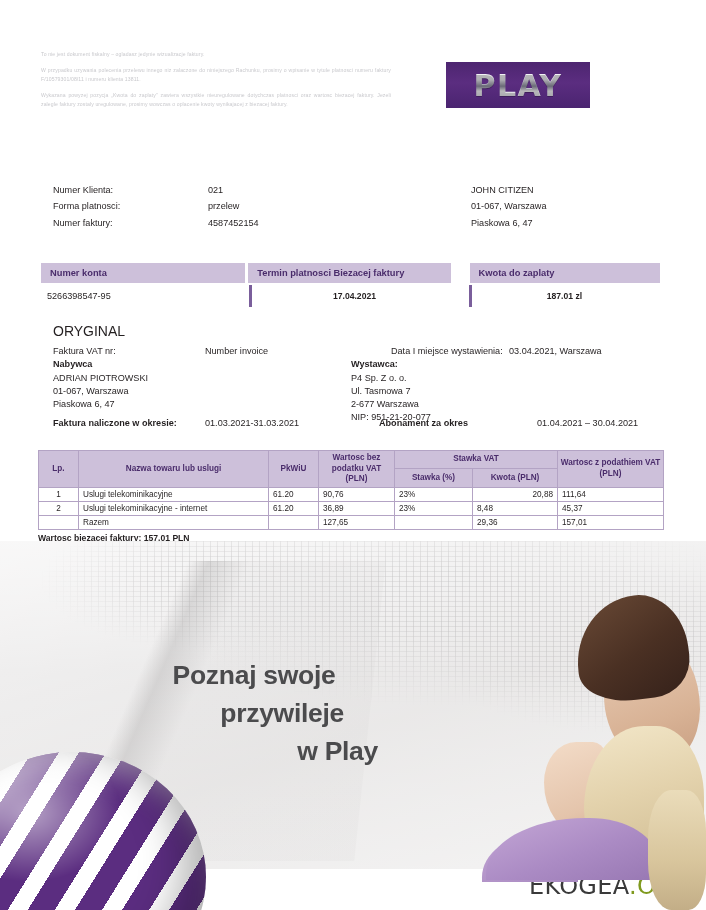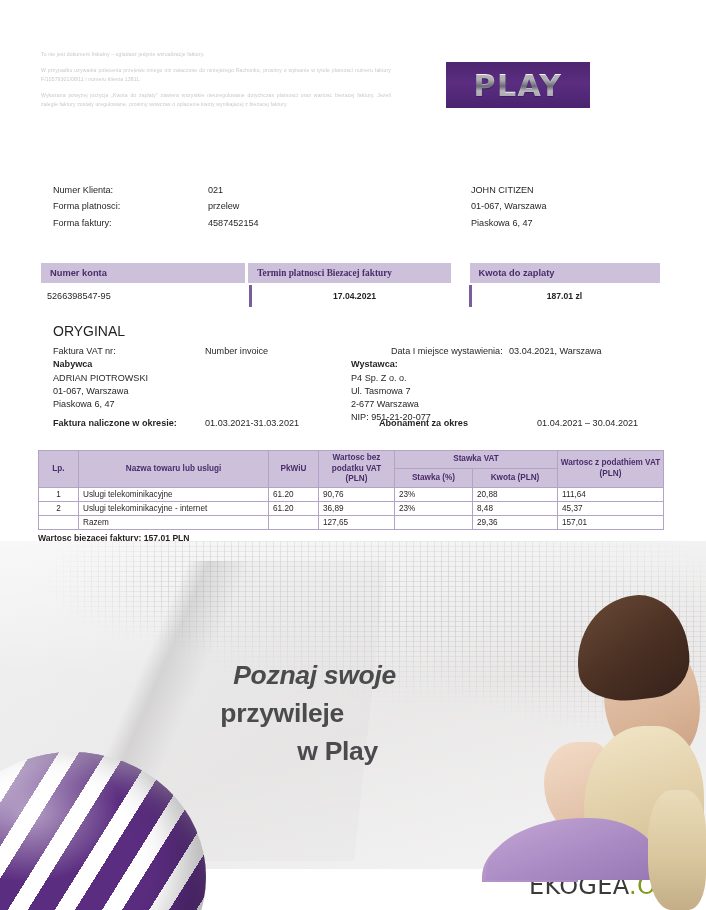--- a/index.html
+++ b/index.html
@@ -54,21 +54,21 @@
   .paybar { position: absolute; left: 41px; top: 263px; width: 619px; }
   .paybar .hdr { display: flex; height: 20px; }
   .paybar .hdr > div {
     background: #cdc0da;
     color: #4a2c6b;
     font-size: 9.3px; font-weight: 700;
     display: flex; align-items: center;
     padding-left: 9px;
   }
   .ph1 { width: 207px; }
-  .ph2 { width: 205px; margin-left: 3px; font-family: Liberation Serif, serif; }
+  .ph2 { width: 205px; margin-left: 3px; }
   .ph3 { width: 193px; margin-left: 19px; }
   .paybar .vals { display: flex; height: 26px; align-items: center; }
   .pv1 { width: 207px; font-size: 9.1px; color: #231f20; padding-left: 6px; }
   .pv2 { width: 213px; margin-left: 3px; font-size: 8.6px; font-weight: 700; color: #231f20;
          display: flex; align-items: center; justify-content: center; position: relative; height: 26px; }
   .pv3 { width: 193px; margin-left: 9px; font-size: 8.6px; font-weight: 700; color: #231f20;
          display: flex; align-items: center; justify-content: center; position: relative; height: 26px; }
   .pv2::before, .pv3::before {
     content: ""; position: absolute; left: 0; top: 2px; width: 3px; height: 22px; background: #7a5e9b;
   }
@@ -96,21 +96,21 @@
   .tbl { position: absolute; left: 38px; top: 450px; width: 625px;
          border-collapse: collapse; table-layout: fixed; }
   .tbl th, .tbl td { border: 1px solid #b3a3c4; }
   .tbl th {
     background: #cdc0da; color: #4a2c6b;
     font-size: 8.2px; font-weight: 700;
     padding: 2px 1px; line-height: 10.5px; text-align: center;
   }
   .tbl td { font-size: 8.2px; color: #231f20; padding: 2px 4px; height: 14px; }
   .td-c { text-align: center; }
-  .td-r { text-align: left; }
+  .td-r { text-align: right; }
   .tbl tr.tot td { font-size: 8.2px; }
   .inv-total {
     position: absolute; left: 38px; top: 533px;
     font-size: 8.6px; font-weight: 700; color: #231f20;
   }
 
   
   .banner {
     position: absolute; left: 0; top: 541px; width: 706px; height: 328px;
     overflow: hidden;
@@ -142,21 +142,21 @@
   }
   .banner-text {
     position: absolute; left: 96px; top: 656px;
     width: 300px; text-align: right;
     color: #4b4b4d;
     font-size: 26.5px; font-weight: 700;
     line-height: 38px;
     letter-spacing: -.3px;
     z-index: 6;
   }
-  .banner-text .l1 { display: block; text-align: right; padding-left: 16px; font-style: italic; }
+  .banner-text .l1 { display: block; text-align: center; padding-left: 16px; }
   .banner-text .l2 { display: block; text-align: right; padding-right: 52px; }
   .banner-text .l3 { display: block; text-align: right; padding-right: 18px; }
 
   
   .sphere {
     position: absolute; left: -62px; top: 752px;
     width: 268px; height: 250px; border-radius: 50%;
     background: repeating-linear-gradient(
       -58deg,
       #ffffff 0px, #ffffff 17px,
@@ -263,21 +263,21 @@
   <div class="cust">
     <div class="row">
       <span class="lbl">Numer Klienta:</span>
       <span>021</span>
     </div>
     <div class="row">
       <span class="lbl">Forma platnosci:</span>
       <span>przelew</span>
     </div>
     <div class="row">
-      <span class="lbl">Forma faktury:</span>
+      <span class="lbl">Numer faktury:</span>
       <span>4587452154</span>
     </div>
   </div>
 
   <div class="recip">
     <div>JOHN CITIZEN</div>
     <div>01-067,  Warszawa</div>
     <div>Piaskowa 6, 47</div>
   </div>
 

